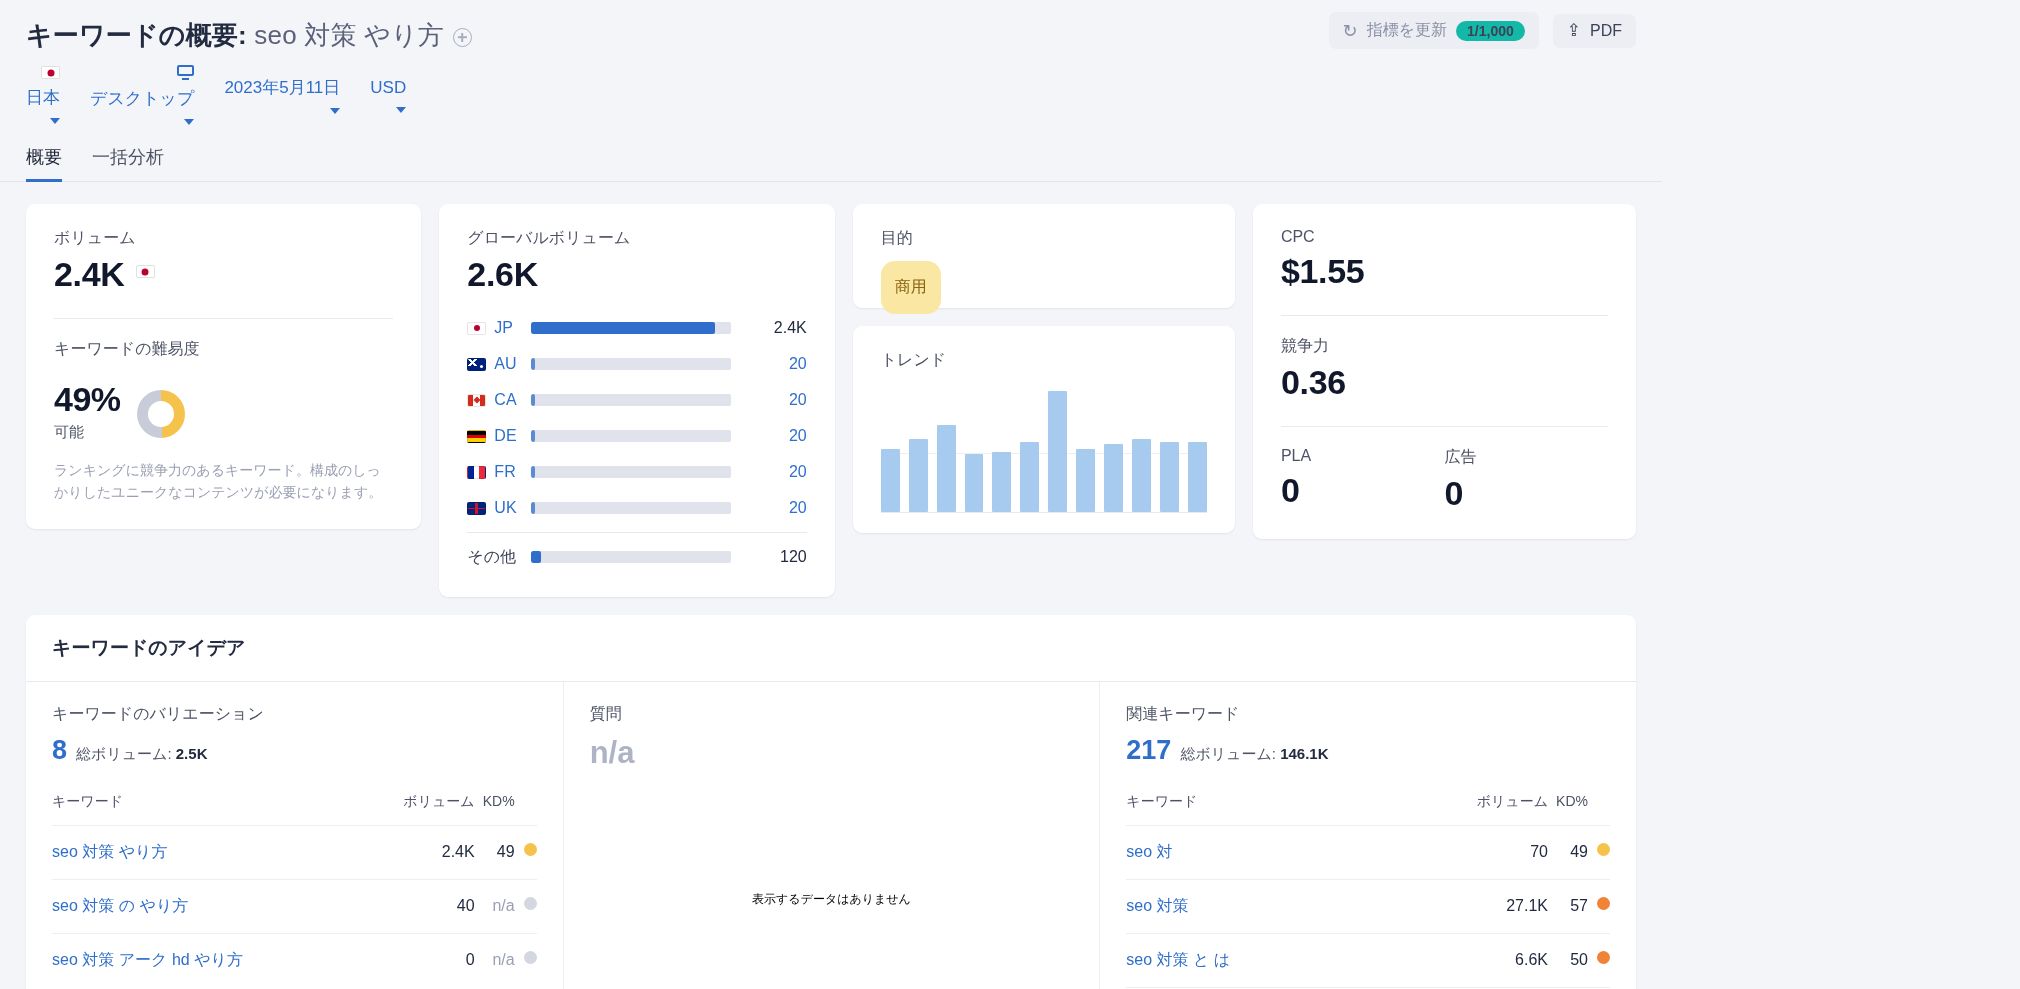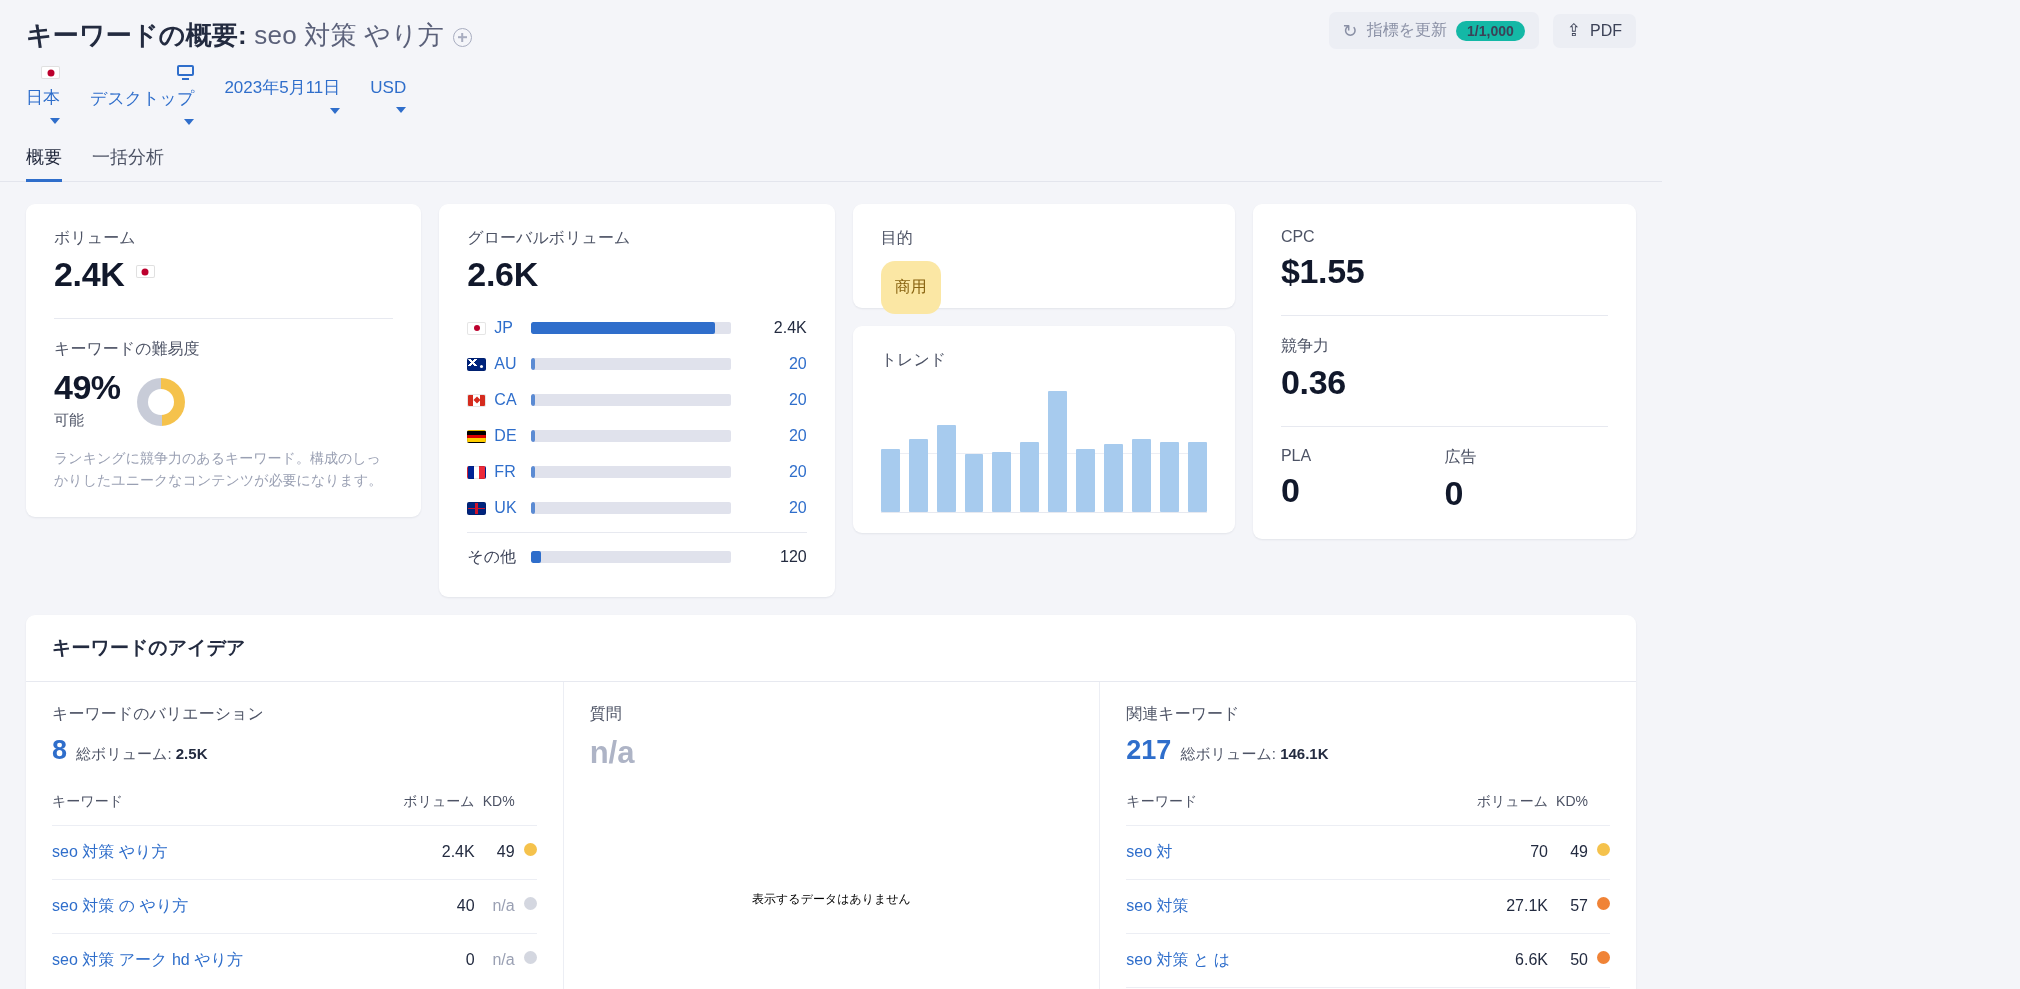--- a/index.html
+++ b/index.html
@@ -88,21 +88,21 @@
   .col-gv  { width: 500px; padding: 24px 28px 22px 28px; }
   .col-mid { width: 500px; display: flex; flex-direction: column; gap: 18px; }
   .col-cpc { width: 484px; padding: 24px 28px 26px 28px; }
 
   .metric-label { font-size: 16px; color: #4d5365; }
   .metric-value { font-size: 34px; font-weight: bold; color: #11182b; margin-top: 6px; letter-spacing: -.3px; }
   .hr { height: 1px; background: #e7e9f0; margin: 24px 0 20px 0; }
 
   .vol-line { display: flex; align-items: center; gap: 11px; }
 
-  .kd-row { display: flex; align-items: flex-end; gap: 16px; margin-top: 8px; }
+  .kd-row { display: flex; align-items: flex-end; gap: 16px; margin-top: 20px; }
   .kd-num { font-size: 34px; font-weight: bold; color: #11182b; letter-spacing: -.5px; }
   .kd-sub { font-size: 15px; color: #4d5365; margin-top: 4px; }
   .donut { width: 48px; height: 48px; border-radius: 50%; position: relative; flex: none; margin-bottom: 4px; }
   .donut::after {
     content: ""; position: absolute; inset: 11px; background: #fff; border-radius: 50%;
   }
   .kd-desc { font-size: 14px; color: #9aa0b3; line-height: 1.55; margin-top: 18px; }
 
   
   .gv-rows { margin-top: 16px; }

